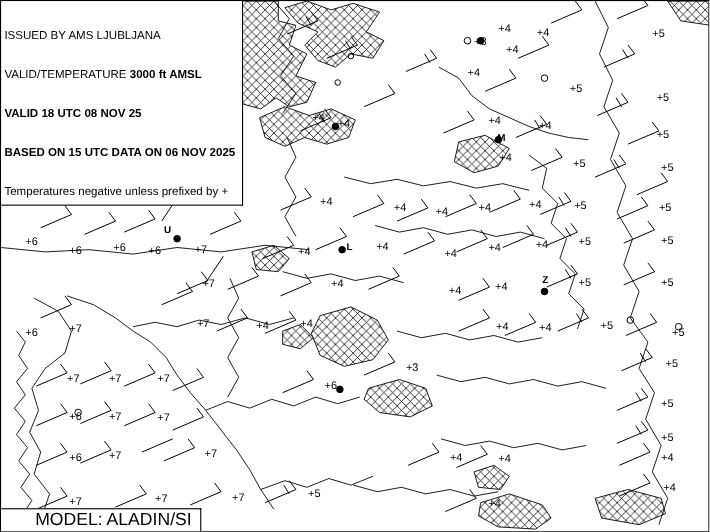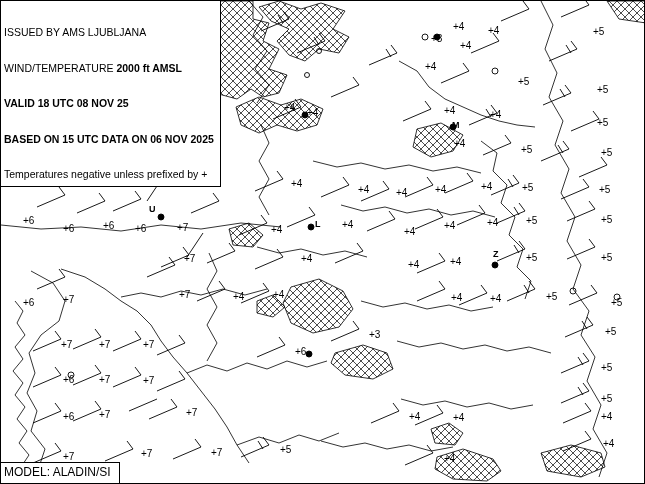--- a/index.html
+++ b/index.html
@@ -24,21 +24,21 @@
   .hdr div{font-size:10.5px;line-height:13.6px;color:#000;white-space:nowrap;margin-top:22px;}
   .hdr .b{font-weight:bold;}
   .footer{
     position:absolute;left:0;bottom:0;
     background:#fff;
     border:1px solid #000;
     border-left:none;border-bottom:none;
     padding:2px 8px 3px 3px;
     z-index:20;
   }
-  .footer div{font-size:12px;line-height:15px;color:#000;white-space:nowrap;}
+  .footer div{font-size:16px;line-height:15px;color:#000;white-space:nowrap;margin-left:28px;}
   .stn-label{
     position:absolute;
     font-size:10px;
     color:#000;
     white-space:nowrap;
     z-index:10;
   }
   .city-label{
     position:absolute;
     font-size:9px;font-weight:bold;
@@ -195,21 +195,21 @@
         <circle cx="70" cy="374" r="3"></circle>
         <circle cx="308" cy="353" r="3" fill="#000"></circle>
         <circle cx="318" cy="50" r="2.5"></circle>
         <circle cx="306" cy="74" r="2.5"></circle>
       </g>
     </g>
   </svg>
 
   <div class="hdr">
     <div>ISSUED BY AMS LJUBLJANA</div>
-    <div><span>WIND/TEMPERATURE </span><span class="b">2000 ft AMSL</span></div>
+    <div><span>VALID/TEMPERATURE </span><span class="b">3000 ft AMSL</span></div>
     <div class="b">VALID 18 UTC 08 NOV 25</div>
     <div class="b">BASED ON 15 UTC DATA ON 06 NOV 2025</div>
     <div>Temperatures negative unless prefixed by +</div>
   </div>
 
   <div class="footer">
     <div>MODEL: ALADIN/SI</div>
   </div>
 
   <div id="station-layer">

